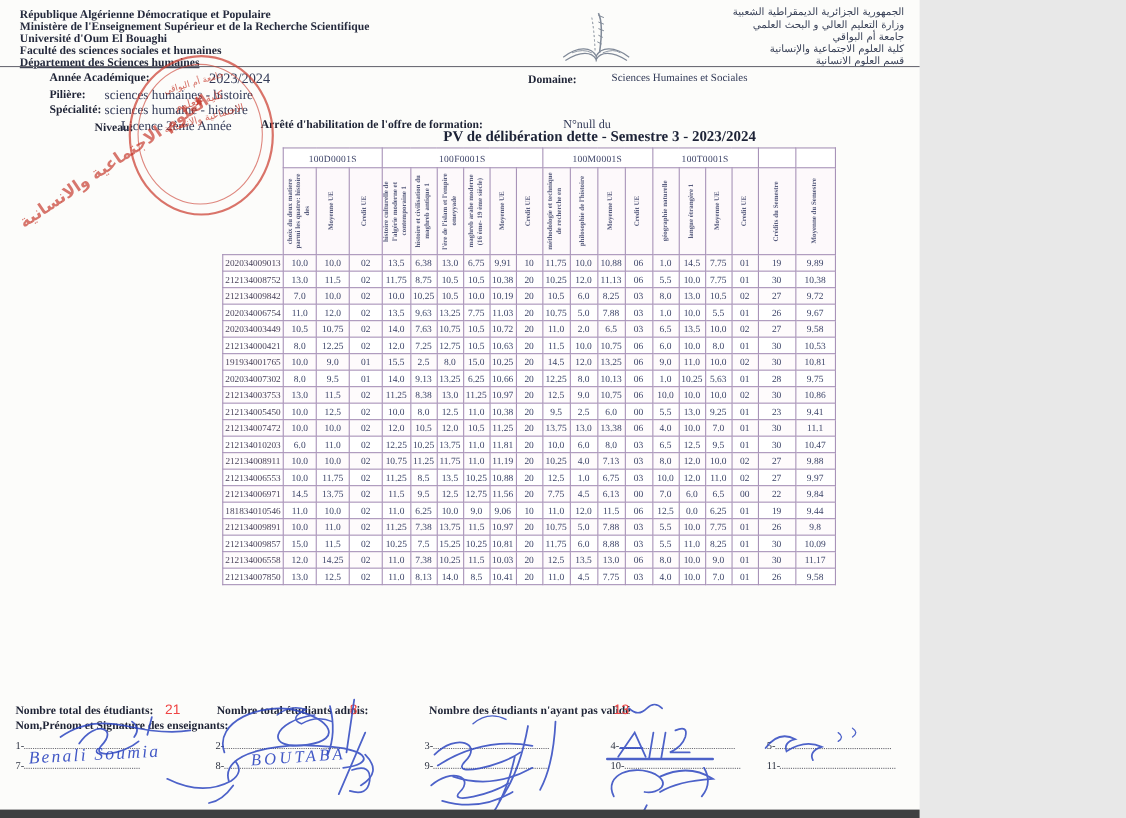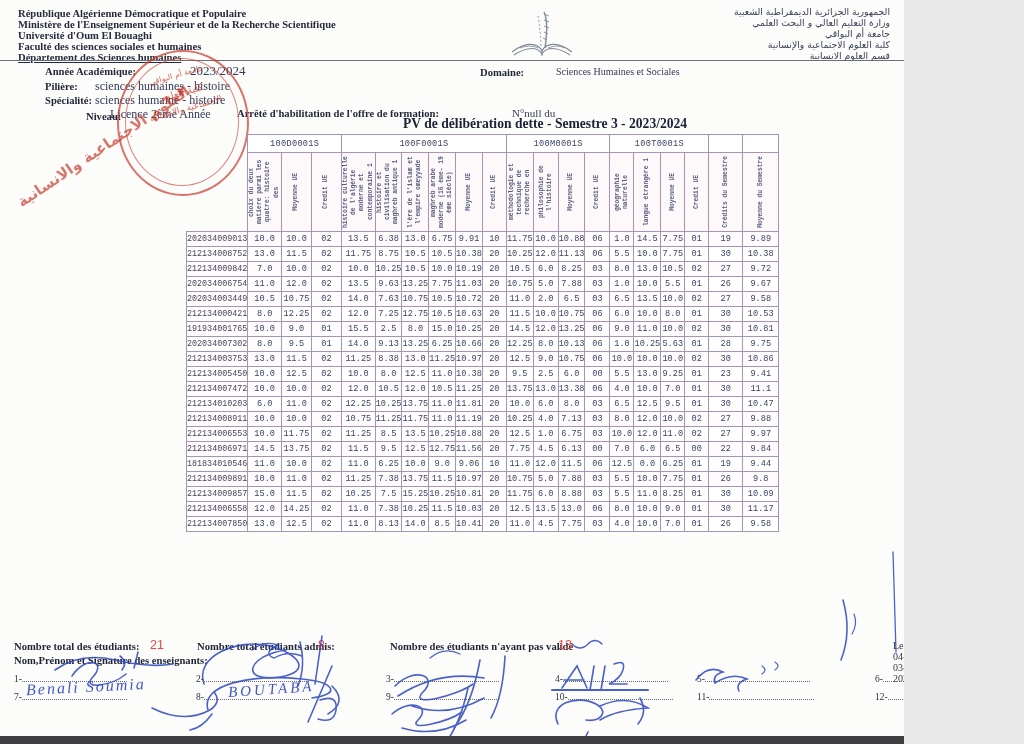--- a/index.html
+++ b/index.html
@@ -1,38 +1,38 @@
 <!DOCTYPE html>
 <html><head>
 <meta charset="utf-8">
 <style>
   html,body{margin:0;padding:0;background:#e8e8e8;}
-  #page{position:relative;width:904px;height:744px;background:#fcfcfa;overflow:hidden;
+  #page{position:relative;width:836px;height:744px;background:#fcfcfa;overflow:hidden;
         font-family:"Liberation Serif",serif;color:#23283a;}
   .abs{position:absolute;}
   
   #hdr-fr div{font-size:10.6px;font-weight:bold;line-height:10.9px;color:#262b3e;white-space:nowrap;}
   #hdr-fr div:last-child{text-decoration:underline;}
   #hdr-ar{text-align:right;direction:rtl;font-family:"DejaVu Sans",sans-serif;font-size:9.3px;
           line-height:11px;color:#3a4258;}
   #top-rule{left:0;top:60px;width:1024px;border-top:1.6px solid #6d6d76;}
   
   .flabel{font-size:10.6px;font-weight:bold;color:#1f2436;white-space:nowrap;}
   .fvalue{font-size:12px;color:#333b58;white-space:nowrap;}
   #pv-title{font-size:13.6px;font-weight:bold;color:#1c2236;white-space:nowrap;}
   
   .ring{border-radius:50%;border:2.6px solid rgba(204,62,48,.72);}
   .ring2{border-radius:50%;border:1.4px solid rgba(204,62,48,.62);}
   .stamp-txt{font-family:"DejaVu Sans",sans-serif;color:rgba(198,55,42,.72);text-align:center;direction:rtl;}
   #stamp-diag{font-family:"DejaVu Sans",sans-serif;font-size:15px;font-weight:bold;
               color:rgba(198,55,42,.68);transform:rotate(-34deg);transform-origin:left top;white-space:nowrap;}
   #stamp-star{color:rgba(198,55,42,.8);font-size:11px;}
   
-  #grades-table{position:absolute;left:186px;top:134px;border-collapse:collapse;table-layout:fixed;
-                font-family:Liberation Mono, monospace;}
+  #grades-table{position:absolute;left:202px;top:134px;border-collapse:collapse;table-layout:fixed;
+                font-family:Liberation Serif, serif;}
   #grades-table th,#grades-table td{border:1px solid #a893b8;padding:0;text-align:center;background:#fff;}
   #grades-table .nob{border:none;background:transparent;}
   .gcode{font-size:8.6px;font-weight:normal;color:#3b4166;letter-spacing:.3px;height:17px;background:#fdfafb;}
   .gempty{height:17px;background:#fdfafb;}
   #grades-table thead tr.hdr th{height:78px;vertical-align:middle;background:#fdf9fb;}
   .vh{writing-mode:vertical-rl;transform:rotate(180deg);font-size:6.3px;line-height:1.3;color:#585d7e;
       margin:0 auto;max-height:74px;}
   #grades-table tbody tr{height:15px;}
   #grades-table tbody td{font-size:8.6px;color:#3c4468;}
   #grades-table tbody td.idcell{font-size:8.4px;color:#49425a;}

